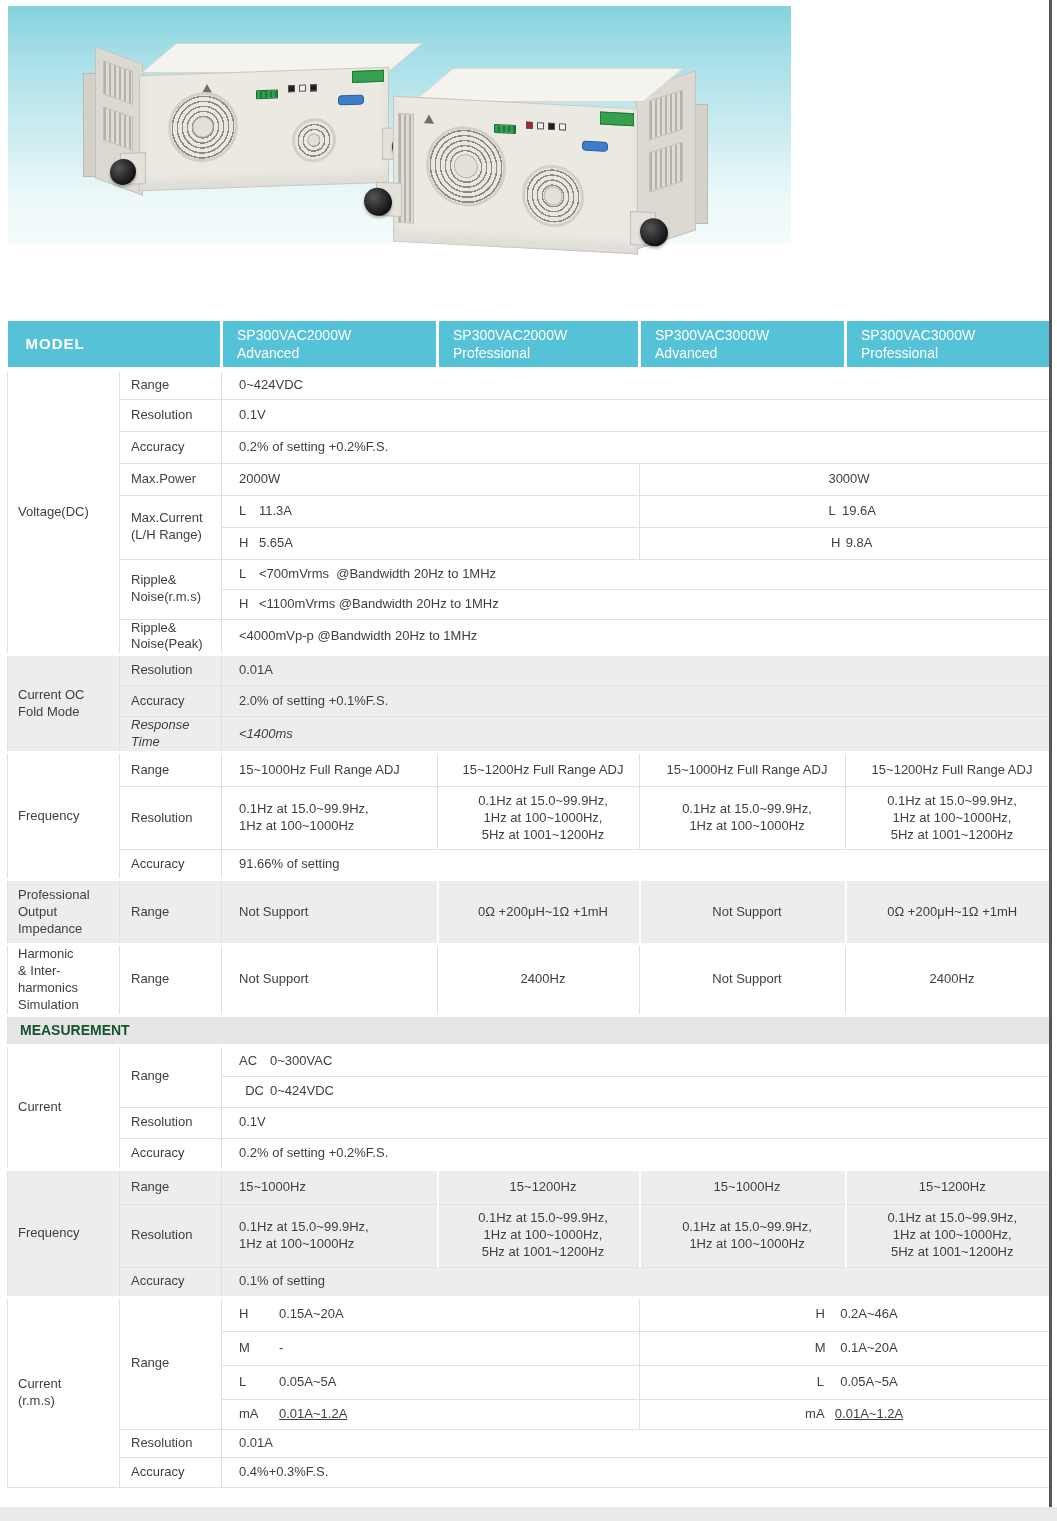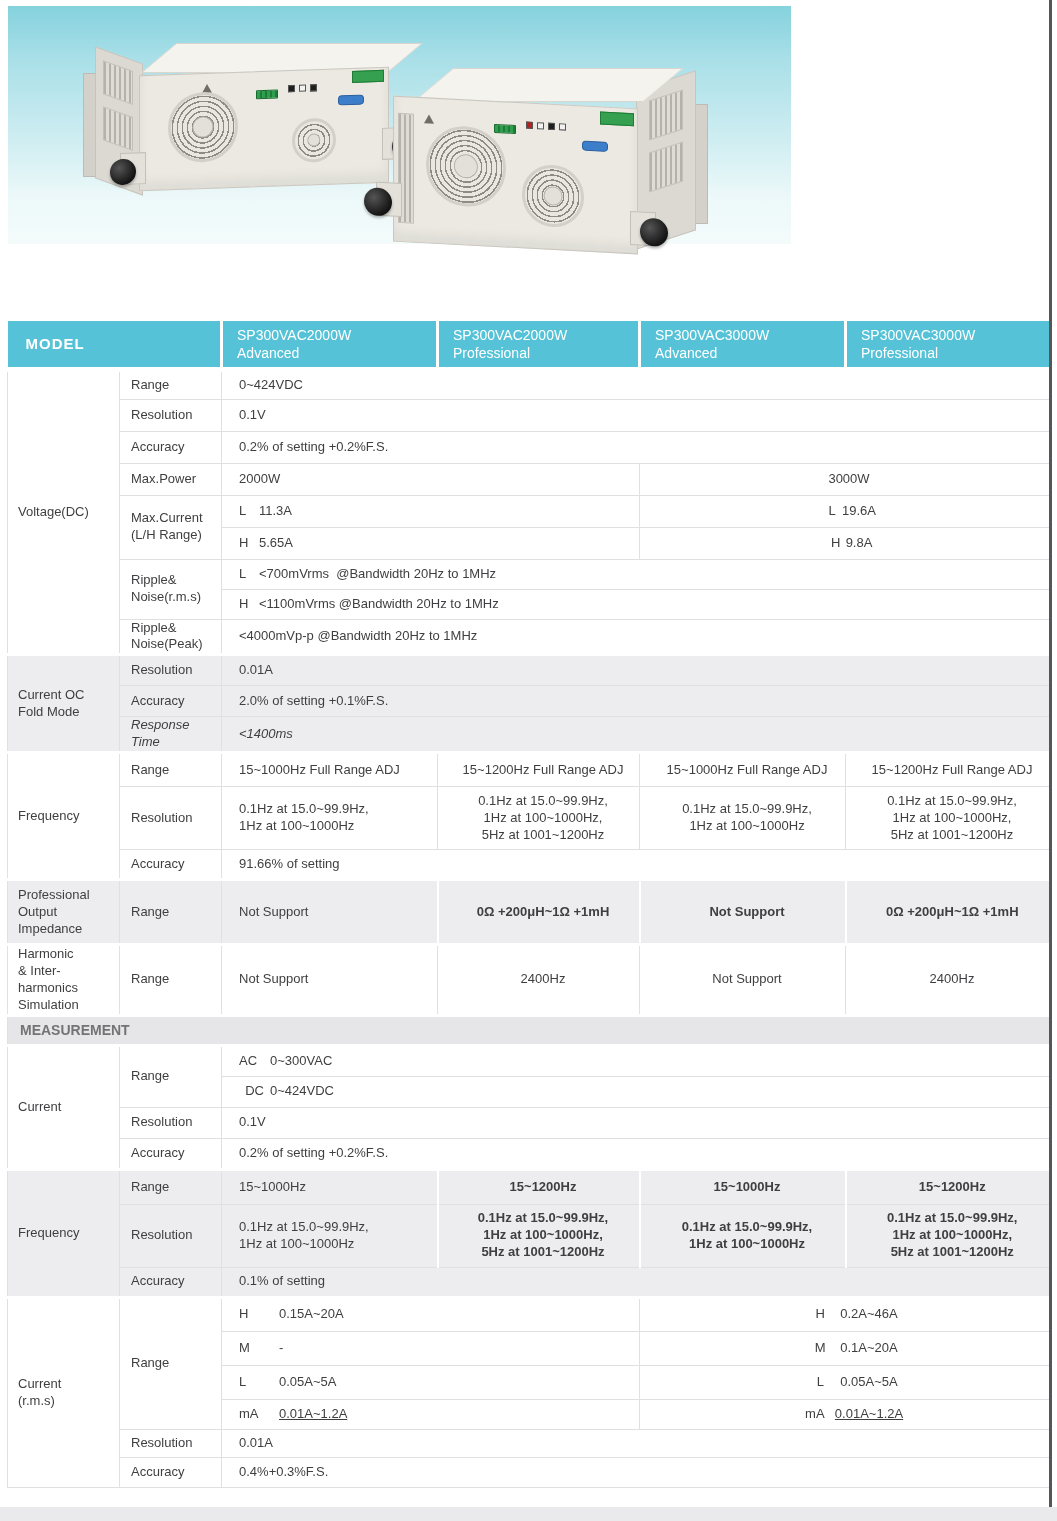--- a/index.html
+++ b/index.html
@@ -53,24 +53,24 @@
   .spec th{background:var(--header-teal);color:#fff;font-weight:normal;text-align:left;
     vertical-align:middle;height:48px;border-bottom:5px solid #fff;}
   .spec th.model{font-size:15px;font-weight:bold;padding-left:18px;letter-spacing:1px;}
   .spec th.colhead{border-left:3px solid #fff;padding-left:14px;font-size:14px;}
   .spec td{border:1px solid #e0e0e3;vertical-align:middle;background:#fff;}
   .spec td.grp{padding-left:10px;white-space:pre-line;}
   .spec td.prm{padding-left:11px;border-left:1px solid #d9d9dc;white-space:pre-line;}
   .spec td.v{padding:4px 8px 4px 17px;white-space:pre-wrap;}
   .spec td.v + td.v{border-left:1px solid #d6d6d9;text-align:center;}
   .spec tr.shaded td{background:var(--band-gray);}
-  .spec tr.shaded td.v + td.v{border-left:2px solid #fff;font-weight:bold;}
+  .spec tr.shaded td.v + td.v{border-left:2px solid #fff;}
   .spec tr.sec-start td{border-top:3px solid #fff;}
   .spec td.divider{background:var(--divider-gray);font-weight:bold;font-size:14px;
-    padding-left:12px;color:#737373;border-top:3px solid #fff;border-bottom:3px solid #fff;}
+    padding-left:12px;color:#14532d;border-top:3px solid #fff;border-bottom:3px solid #fff;}
   .spec .prefix{display:inline-block;}
   .colname{display:block;}
   .coltier{display:block;}
 
   
   .edge-rule{position:absolute;left:1049px;top:0;width:3px;height:1512px;background:var(--edge-rule);}
   .footer-bar{position:absolute;left:0;top:1507px;width:1057px;height:14px;background:var(--footer-gray);}
 </style>
 </head>
 <body>

